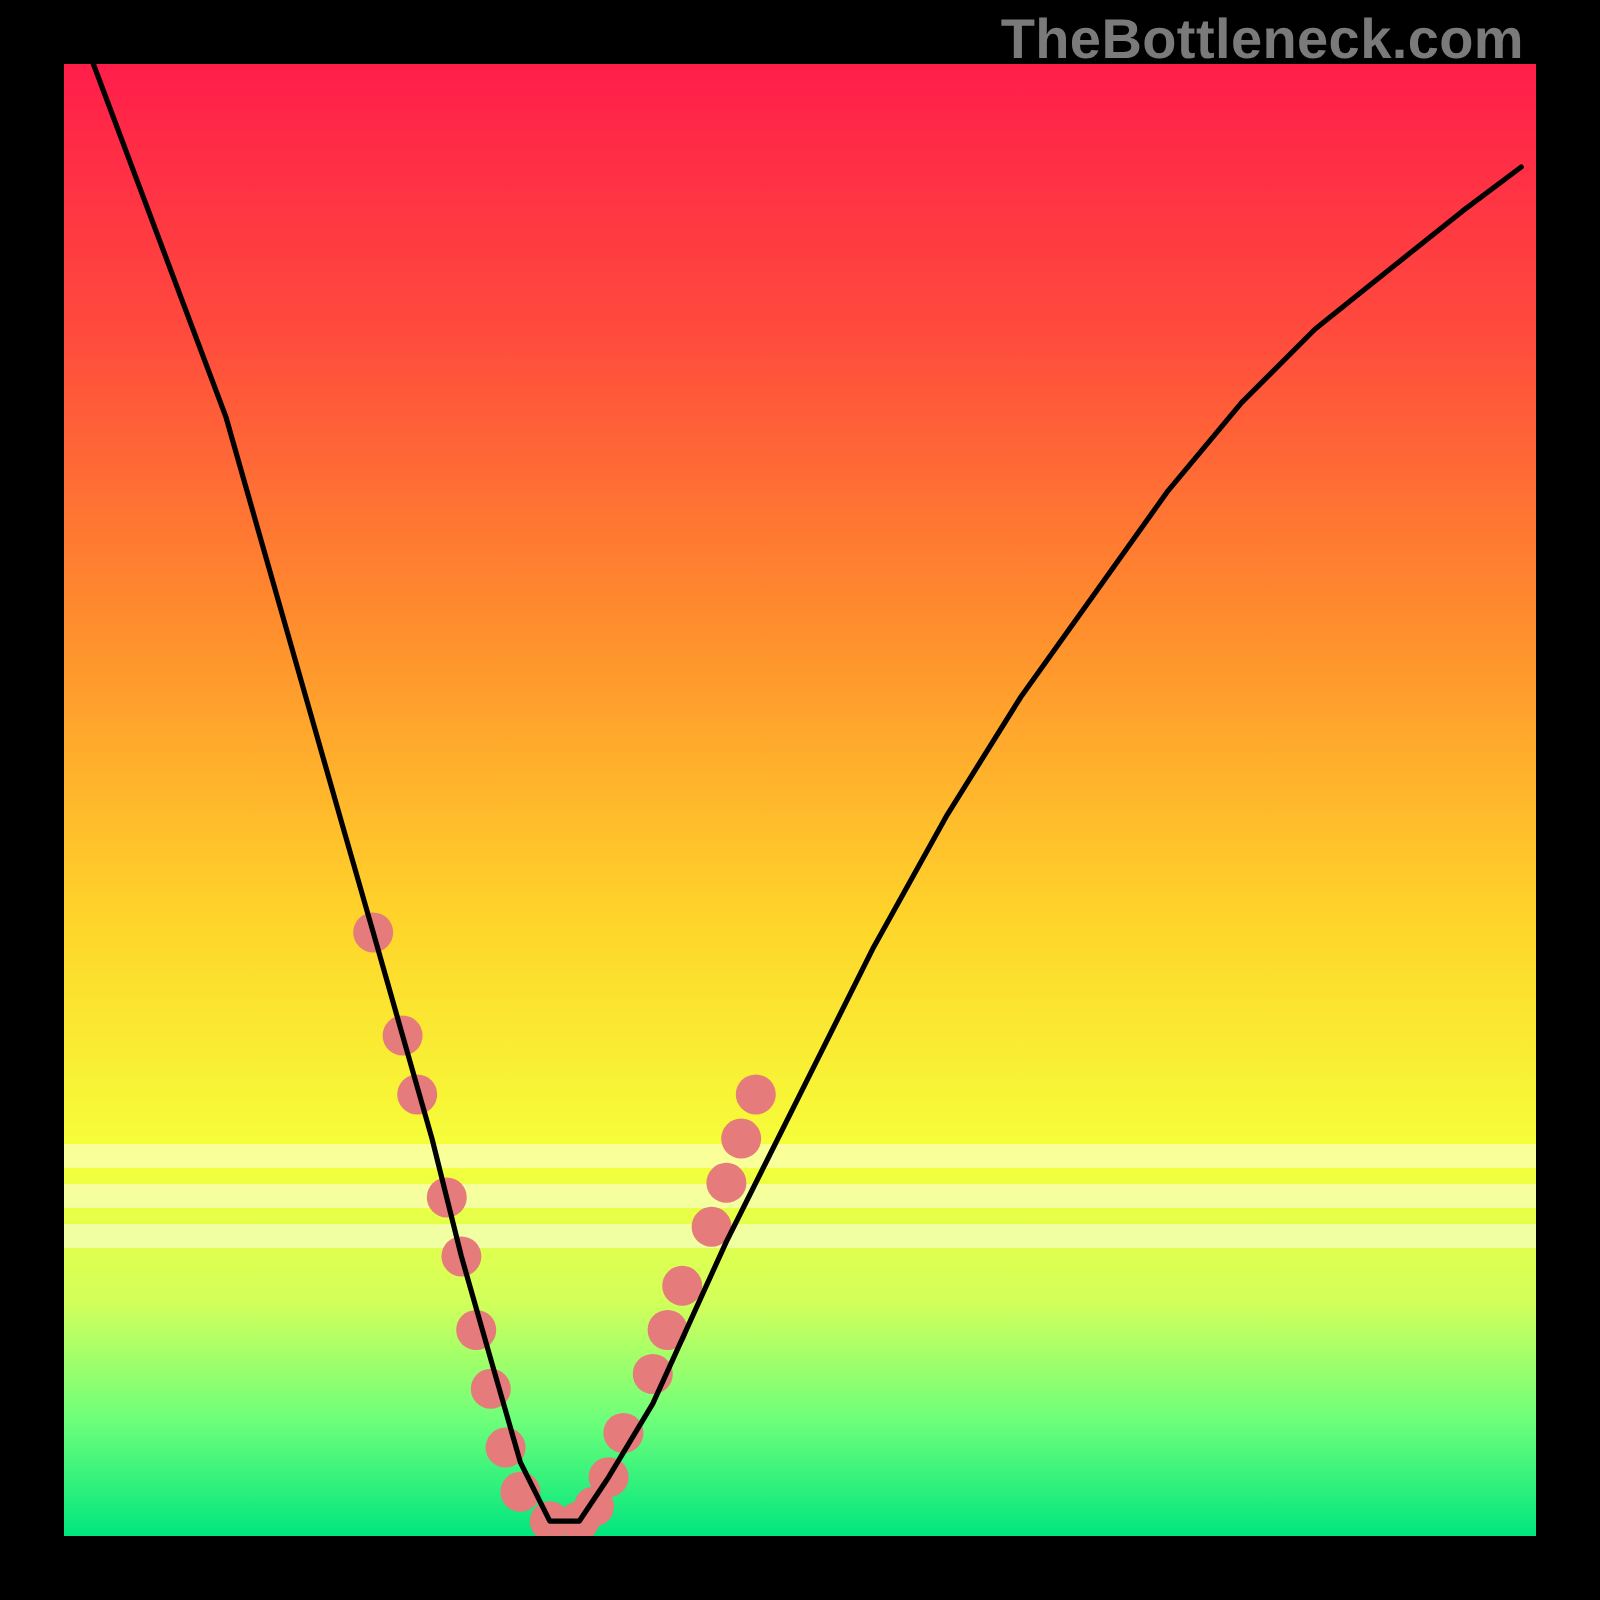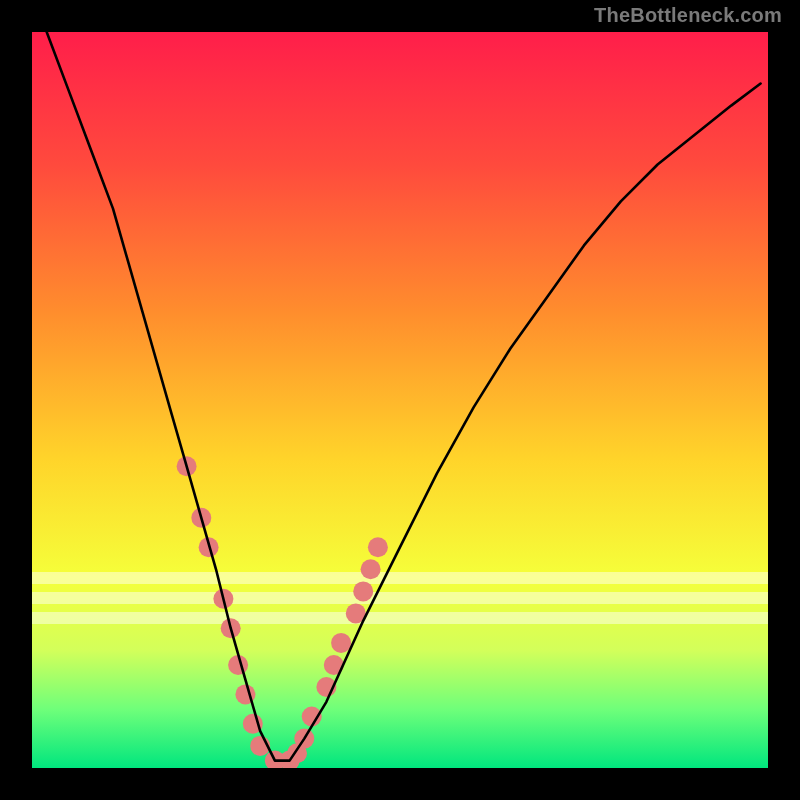--- a/index.html
+++ b/index.html
@@ -36,24 +36,24 @@
     overflow: hidden;
   }
   .white-band {
     position: absolute;
     left: 0;
     width: 100%;
     background: rgba(255,255,255,0.48);
   }
   .watermark {
     position: absolute;
-    right: 18px;
+    right: 38px;
     top: 4px;
     font-family: Arial, Helvetica, sans-serif;
-    font-size: 20px;
+    font-size: 28px;
     font-weight: 600;
     color: #7a7a7a;
     letter-spacing: 0.2px;
   }
   svg.curve {
     position: absolute;
     left: 0;
     top: 0;
     width: 736px;
     height: 736px;

